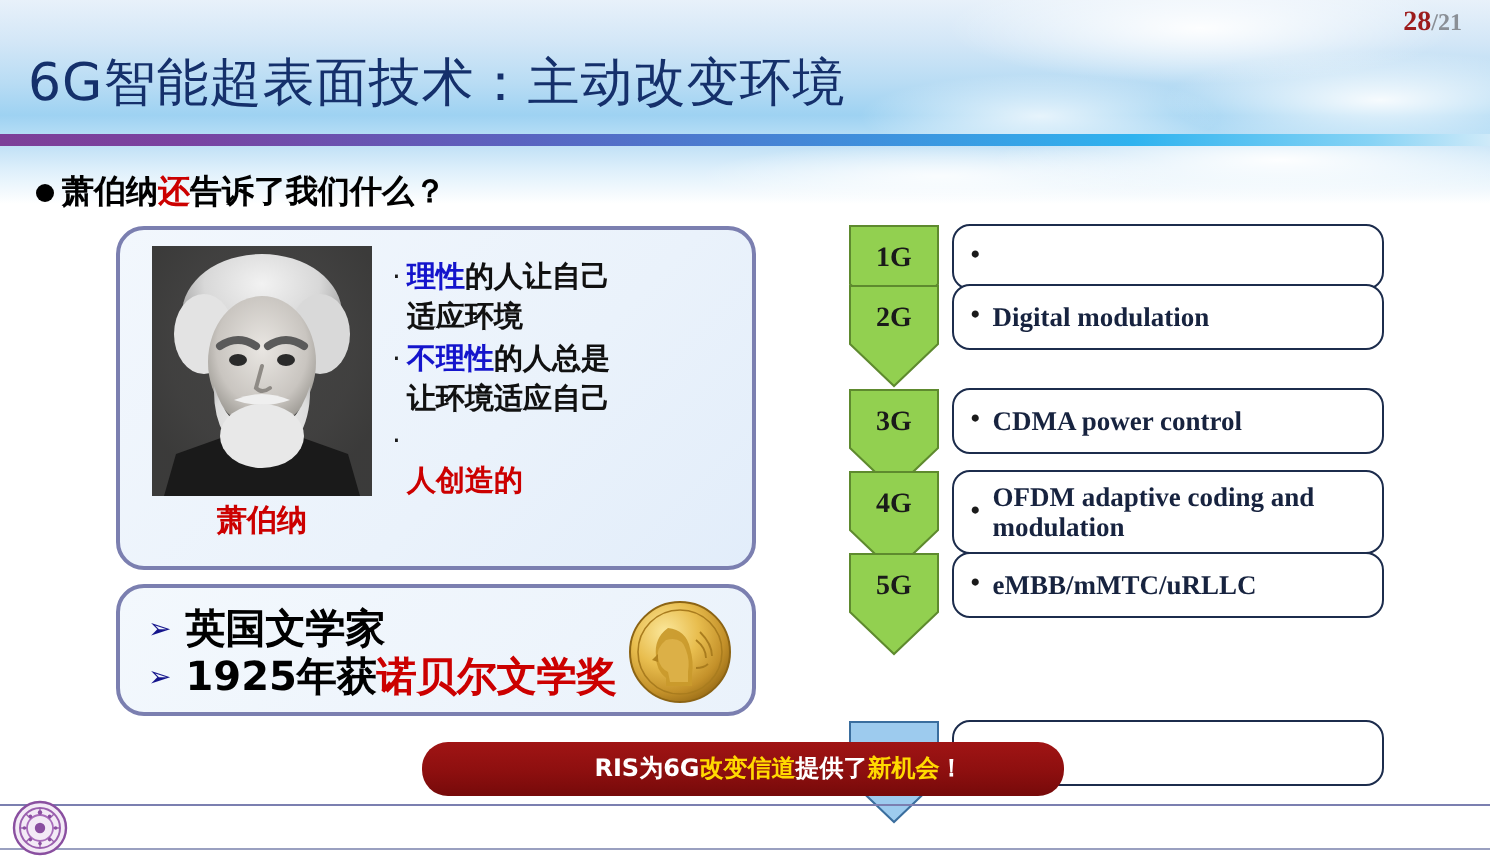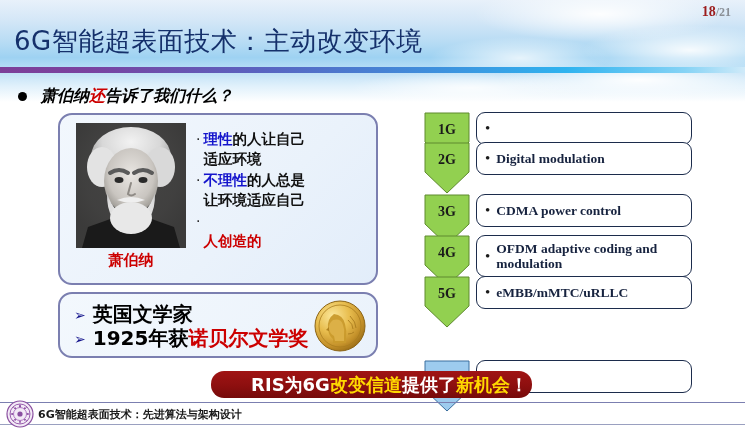--- a/index.html
+++ b/index.html
@@ -66,22 +66,21 @@
     letter-spacing: 0.5px;
     white-space: nowrap;
   }
 
   
   .bullet-head {
     position: absolute;
     left: 18px; top: 86px;
     display: flex;
     align-items: center;
-    gap: 14px;
-    font-style: italic;
+    gap: 4px;
   }
   .bullet-dot {
     width: 9px; height: 9px;
     border-radius: 50%;
     background: #000000;
   }
   .bullet-head-text {
     font-family: "DejaVu Sans", sans-serif;
     font-size: 16px;
     font-weight: bold;
@@ -256,21 +255,21 @@
     left: 211px; top: 371px;
     width: 321px; height: 27px;
     border-radius: 13px;
     background: linear-gradient(180deg, #a01414 0%, #8d0f0f 55%, #760a0a 100%);
     display: flex;
     align-items: center;
     justify-content: center;
   }
   .banner-text {
     font-family: "DejaVu Sans", sans-serif;
-    font-size: 18px;
+    font-size: 12px;
     font-weight: bold;
     color: #ffffff;
     white-space: nowrap;
     margin-left: 36px;
   }
   .banner-text .y { color: #ffd900; }
 
   
   .footer-line {
     position: absolute;
@@ -302,21 +301,21 @@
 </head>
 <body>
 
 <div id="slide">
 
   <div class="sky"></div>
   <div class="sky-lower"></div>
   <div class="accent-bar"></div>
 
   <div class="page-num">
-    <span class="cur">18</span><span class="tot">/21</span>
+    <span class="cur">28</span><span class="tot">/21</span>
   </div>
 
   <div class="slide-title">6G智能超表面技术：主动改变环境</div>
 
   <div class="bullet-head">
     <span class="bullet-dot"></span>
     <span class="bullet-head-text"><span>萧伯纳</span><span class="hl">还</span><span>告诉了我们什么？</span></span>
   </div>
 
   <div class="quote-box">
@@ -515,15 +514,14 @@
         <circle cx="9.2" cy="8.2" r="0.9"></circle>
         <circle cx="18.8" cy="8.2" r="0.9"></circle>
         <circle cx="6.2" cy="14" r="0.9"></circle>
         <circle cx="21.8" cy="14" r="0.9"></circle>
         <circle cx="9.2" cy="19.8" r="0.9"></circle>
         <circle cx="18.8" cy="19.8" r="0.9"></circle>
         <circle cx="14" cy="21.8" r="0.9"></circle>
       </g>
     </svg>
   </div>
-  <div class="footer-text">6G智能超表面技术：先进算法与架构设计</div>
 
 </div>
 
 </body></html>

